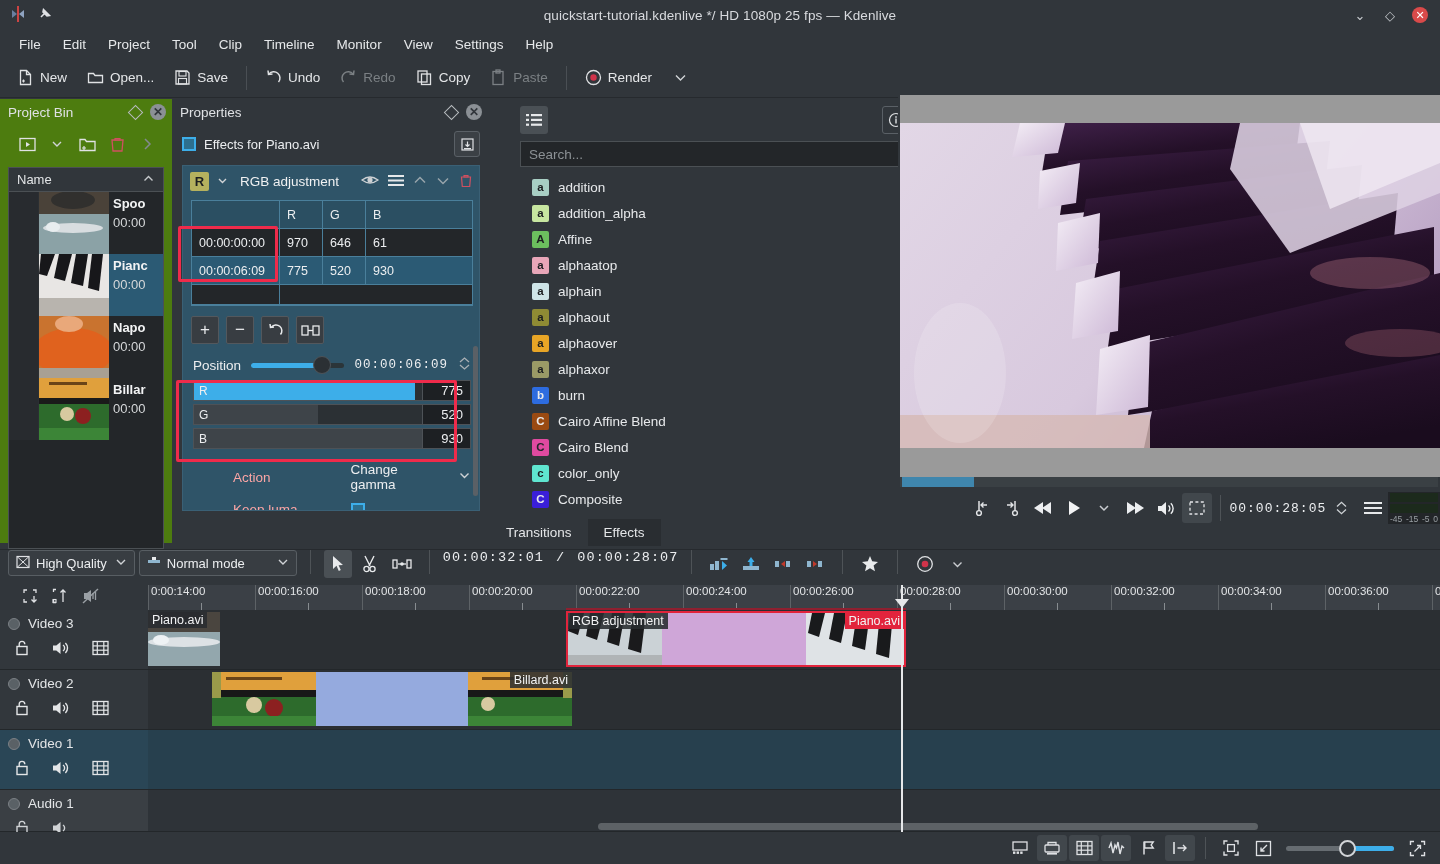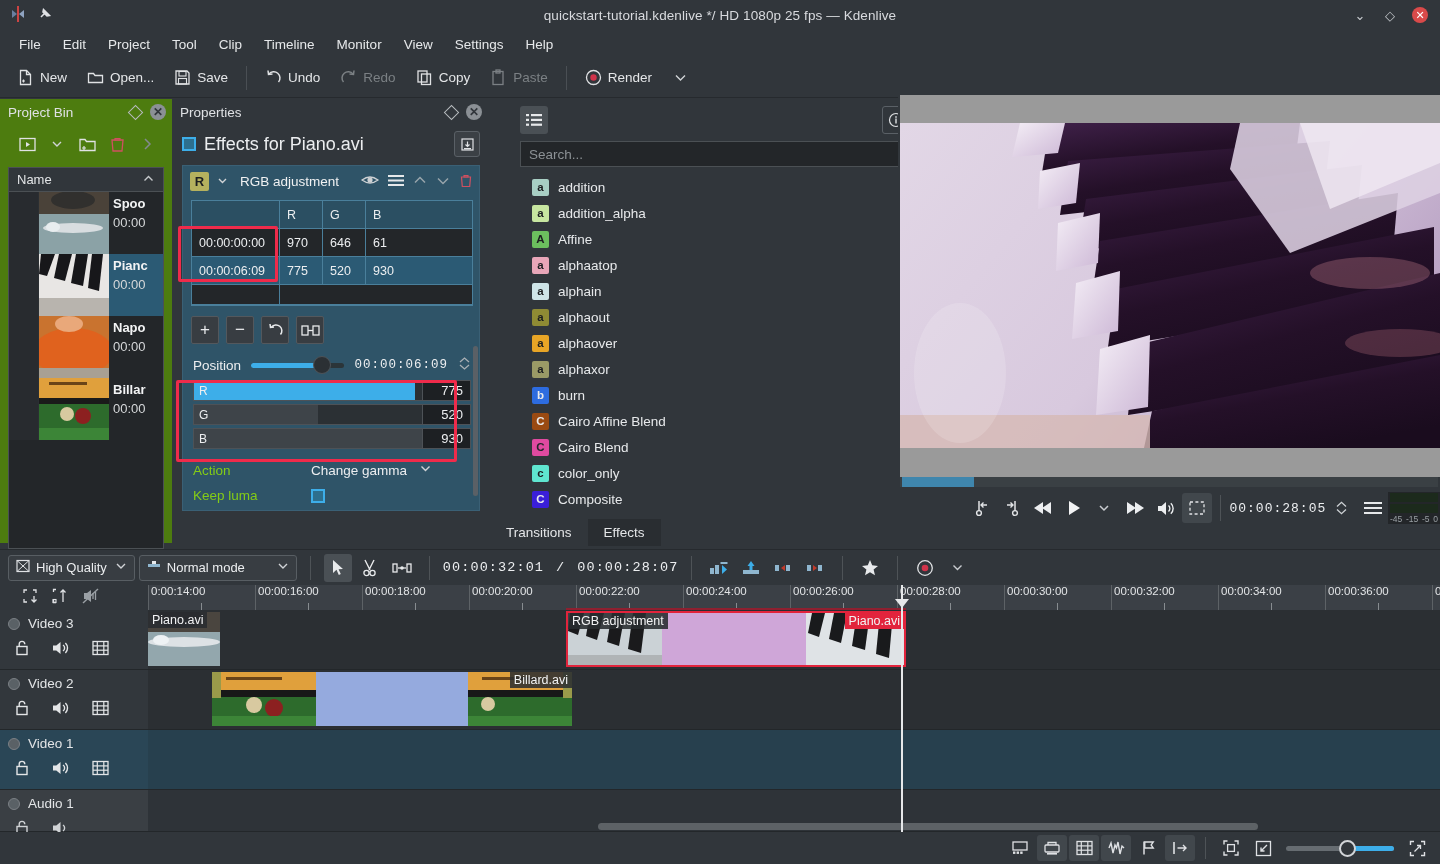--- a/index.html
+++ b/index.html
@@ -82,21 +82,21 @@
 
   
   #properties {
     position:absolute; left:172px; top:99px; width:316px; height:444px;
     background:#31363b;
   }
   #effhdr {
     display:flex; align-items:center; gap:8px; padding:6px 8px 6px 10px;
   }
   .cyan-sq { width:14px; height:14px; border:2px solid #3daee9; background:#2d6f8e; }
-  .effhdr-title { font-size:18px; color:#eceef0; }
+  .effhdr-title { font-size:13px; color:#eceef0; }
   .sq-btn { margin-left:auto; width:26px; height:26px; border:1px solid #5a6066; border-radius:3px;
             display:flex; align-items:center; justify-content:center; background:#3b4045;}
   #effbody {
     margin:2px 8px 0 10px; background:#2f5468; border:1px solid #3a6075; height:346px; position:relative;
     overflow:hidden;
   }
   .eff-rowhdr { display:flex; align-items:center; gap:7px; padding:6px 6px 6px 7px; }
   .eff-badge {
     width:19px;height:19px;background:#b5b15e;color:#1d1f21;font-weight:bold;font-size:13px;
     display:flex;align-items:center;justify-content:center;border-radius:2px;
@@ -134,21 +134,21 @@
   .rgb-row { position:relative; height:21px; margin-bottom:3px; background:#2b3034; border:1px solid #4d5257;
              display:flex; align-items:center; }
   .rgb-fill { position:absolute; left:0; top:0; bottom:0; background:#3daee9; }
   .rgb-fill.dim { background:#3e4449; }
   .rgb-lbl { position:relative; padding-left:5px; font-size:12px; color:#eceef0; z-index:2;}
   .rgb-val { position:absolute; right:0; top:0; bottom:0; width:48px; background:#1d2023;
              border-left:1px solid #4d5257; display:flex; align-items:center; justify-content:flex-end;
              padding-right:7px; font-size:13px; color:#eceef0; z-index:3;}
 
   .prop-field { display:flex; align-items:center; padding:10px 8px 0 10px; }
-  .prop-lbl { font-size:13.5px; color:#84cc16; width:118px; }
+  .prop-lbl { font-size:13.5px; color:#fca5a5; width:118px;margin-left:40px; }
   .prop-combo { display:flex; align-items:center; gap:12px; font-size:13.5px; color:#eceef0;}
   .chk { width:14px; height:14px; border:2px solid #3daee9; background:#2d6f8e; }
 
   .pscroll { position:absolute; right:1px; top:180px; width:5px; height:150px; background:#5a6066; border-radius:3px;}
 
   
   .hl { position:absolute; border:3px solid #ef2b4b; pointer-events:none; z-index:40; border-radius:2px;}
 
   
   #effectslist {
@@ -188,21 +188,21 @@
   .msep { width:1px; height:26px; background:#4e5357; margin:0 8px;}
   .mtc { font-family:"Liberation Mono", monospace; font-size:13px; letter-spacing:1px; color:#eceef0;}
   #audiometer { width:54px; height:32px; background:#232629; display:flex; flex-direction:column; justify-content:space-between;}
   .ambar { height:9px; background:#1c2a1c; margin:1px 2px;}
   .amlbl { font-size:8.5px; color:#9aa0a4; display:flex; justify-content:space-between; padding:0 2px;}
   #montabs { position:absolute; left:0px; top:436px; width:542px; height:27px; display:flex; align-items:flex-end;}
 
   
   #tltoolbar {
     position:absolute; left:0; top:549px; width:1440px; height:36px;
-    background:#31363b; display:flex; align-items:center; padding-left:8px; gap:4px;
+    background:#31363b; display:flex; align-items:flex-start; padding-left:8px; gap:4px;
     border-top:1px solid #262a2e;
   }
   .combo { display:flex; align-items:center; gap:6px; height:26px; padding:0 7px;
            background:#383d42; border:1px solid #585e63; border-radius:3px; font-size:13px; color:#eceef0;}
   .combo .cv { margin-left:2px;}
   .tlbtn { width:28px;height:28px;display:flex;align-items:center;justify-content:center;border-radius:3px;}
   .tlbtn.active { background:#4a5055;}
   .tlsep { width:1px; height:24px; background:#4e5357; margin:0 9px;}
   .tltc { font-family:"Liberation Mono", monospace; font-size:13.5px; letter-spacing:1.1px; color:#eceef0;}
 

